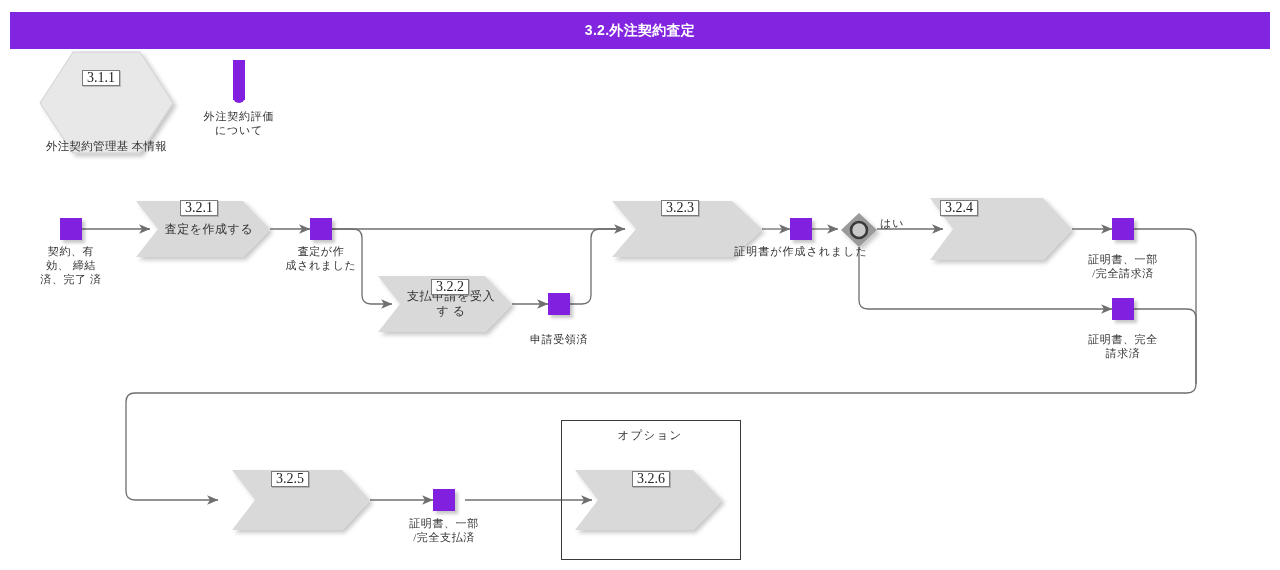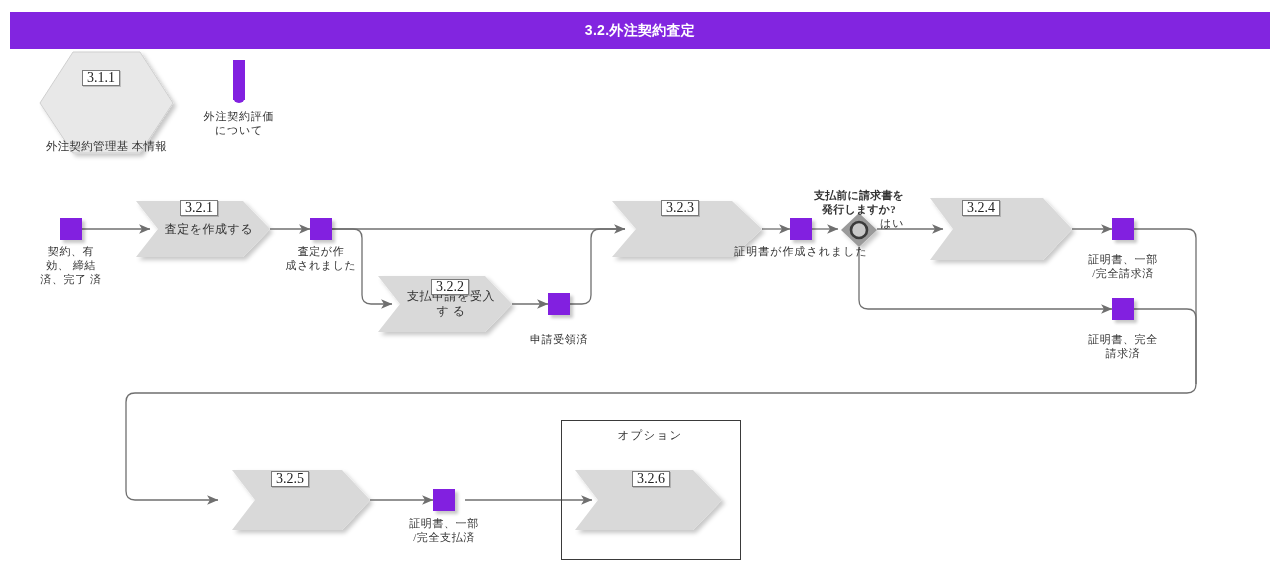--- a/index.html
+++ b/index.html
@@ -135,25 +135,23 @@
   </div>
 
   <div class="evt" style="left:548px;top:293px;"></div>
   <div class="evt-lbl" style="left:519px;top:332px;width:80px;">申請受領済</div>
 
   <div class="tag" style="left:661px;top:172px;">3.2.3</div>
 
   <div class="evt" style="left:790px;top:218px;"></div>
   <div class="evt-lbl" style="left:731px;top:244px;width:140px;letter-spacing:1px;">証明書が作成されました</div>
 
-  <div class="gw-lbl" style="left:798px;top:188px;width:122px;">支払前に請求書を
-発行しますか?</div>
   <div class="flow-lbl" style="left:880px;top:216px;letter-spacing:1px;">はい</div>
 
-  <div class="tag" style="left:962px;top:172px;">3.2.4</div>
+  <div class="tag" style="left:940px;top:172px;">3.2.4</div>
 
   <div class="evt" style="left:1112px;top:218px;"></div>
   <div class="evt-lbl" style="left:1073px;top:252px;width:100px;">証明書、一部
 /完全請求済</div>
 
   <div class="evt" style="left:1112px;top:298px;"></div>
   <div class="evt-lbl" style="left:1073px;top:332px;width:100px;">証明書、完全
 請求済</div>
 
   <div class="tag" style="left:271px;top:443px;">3.2.5</div>

